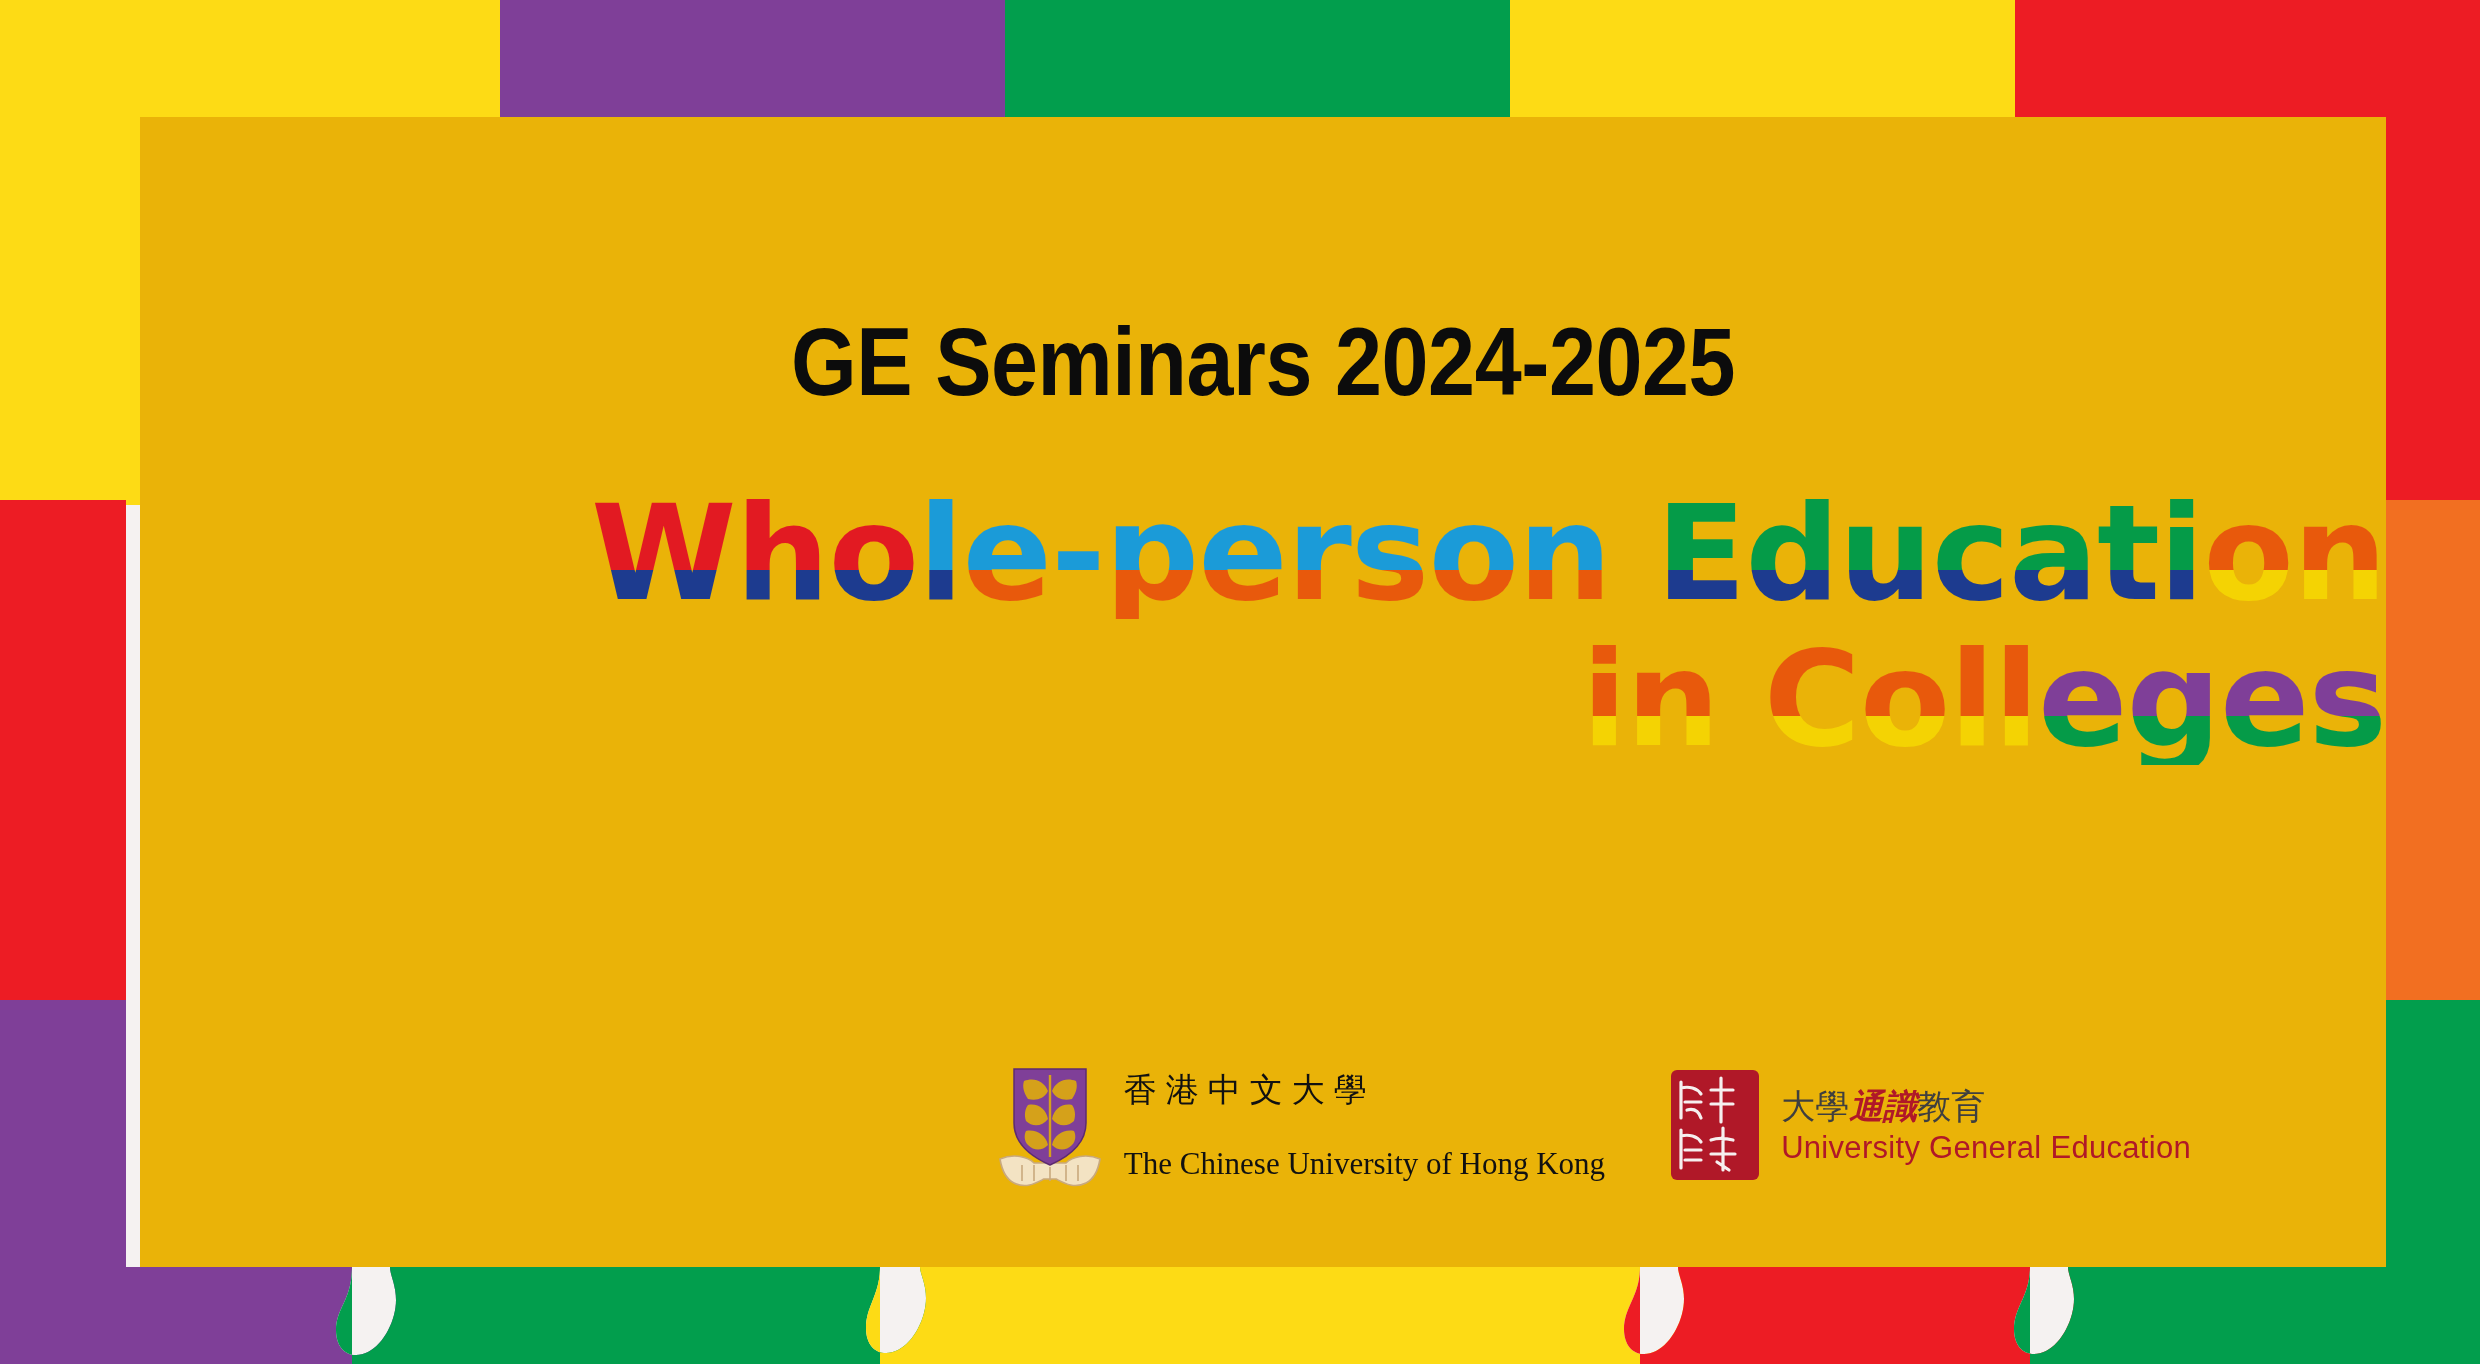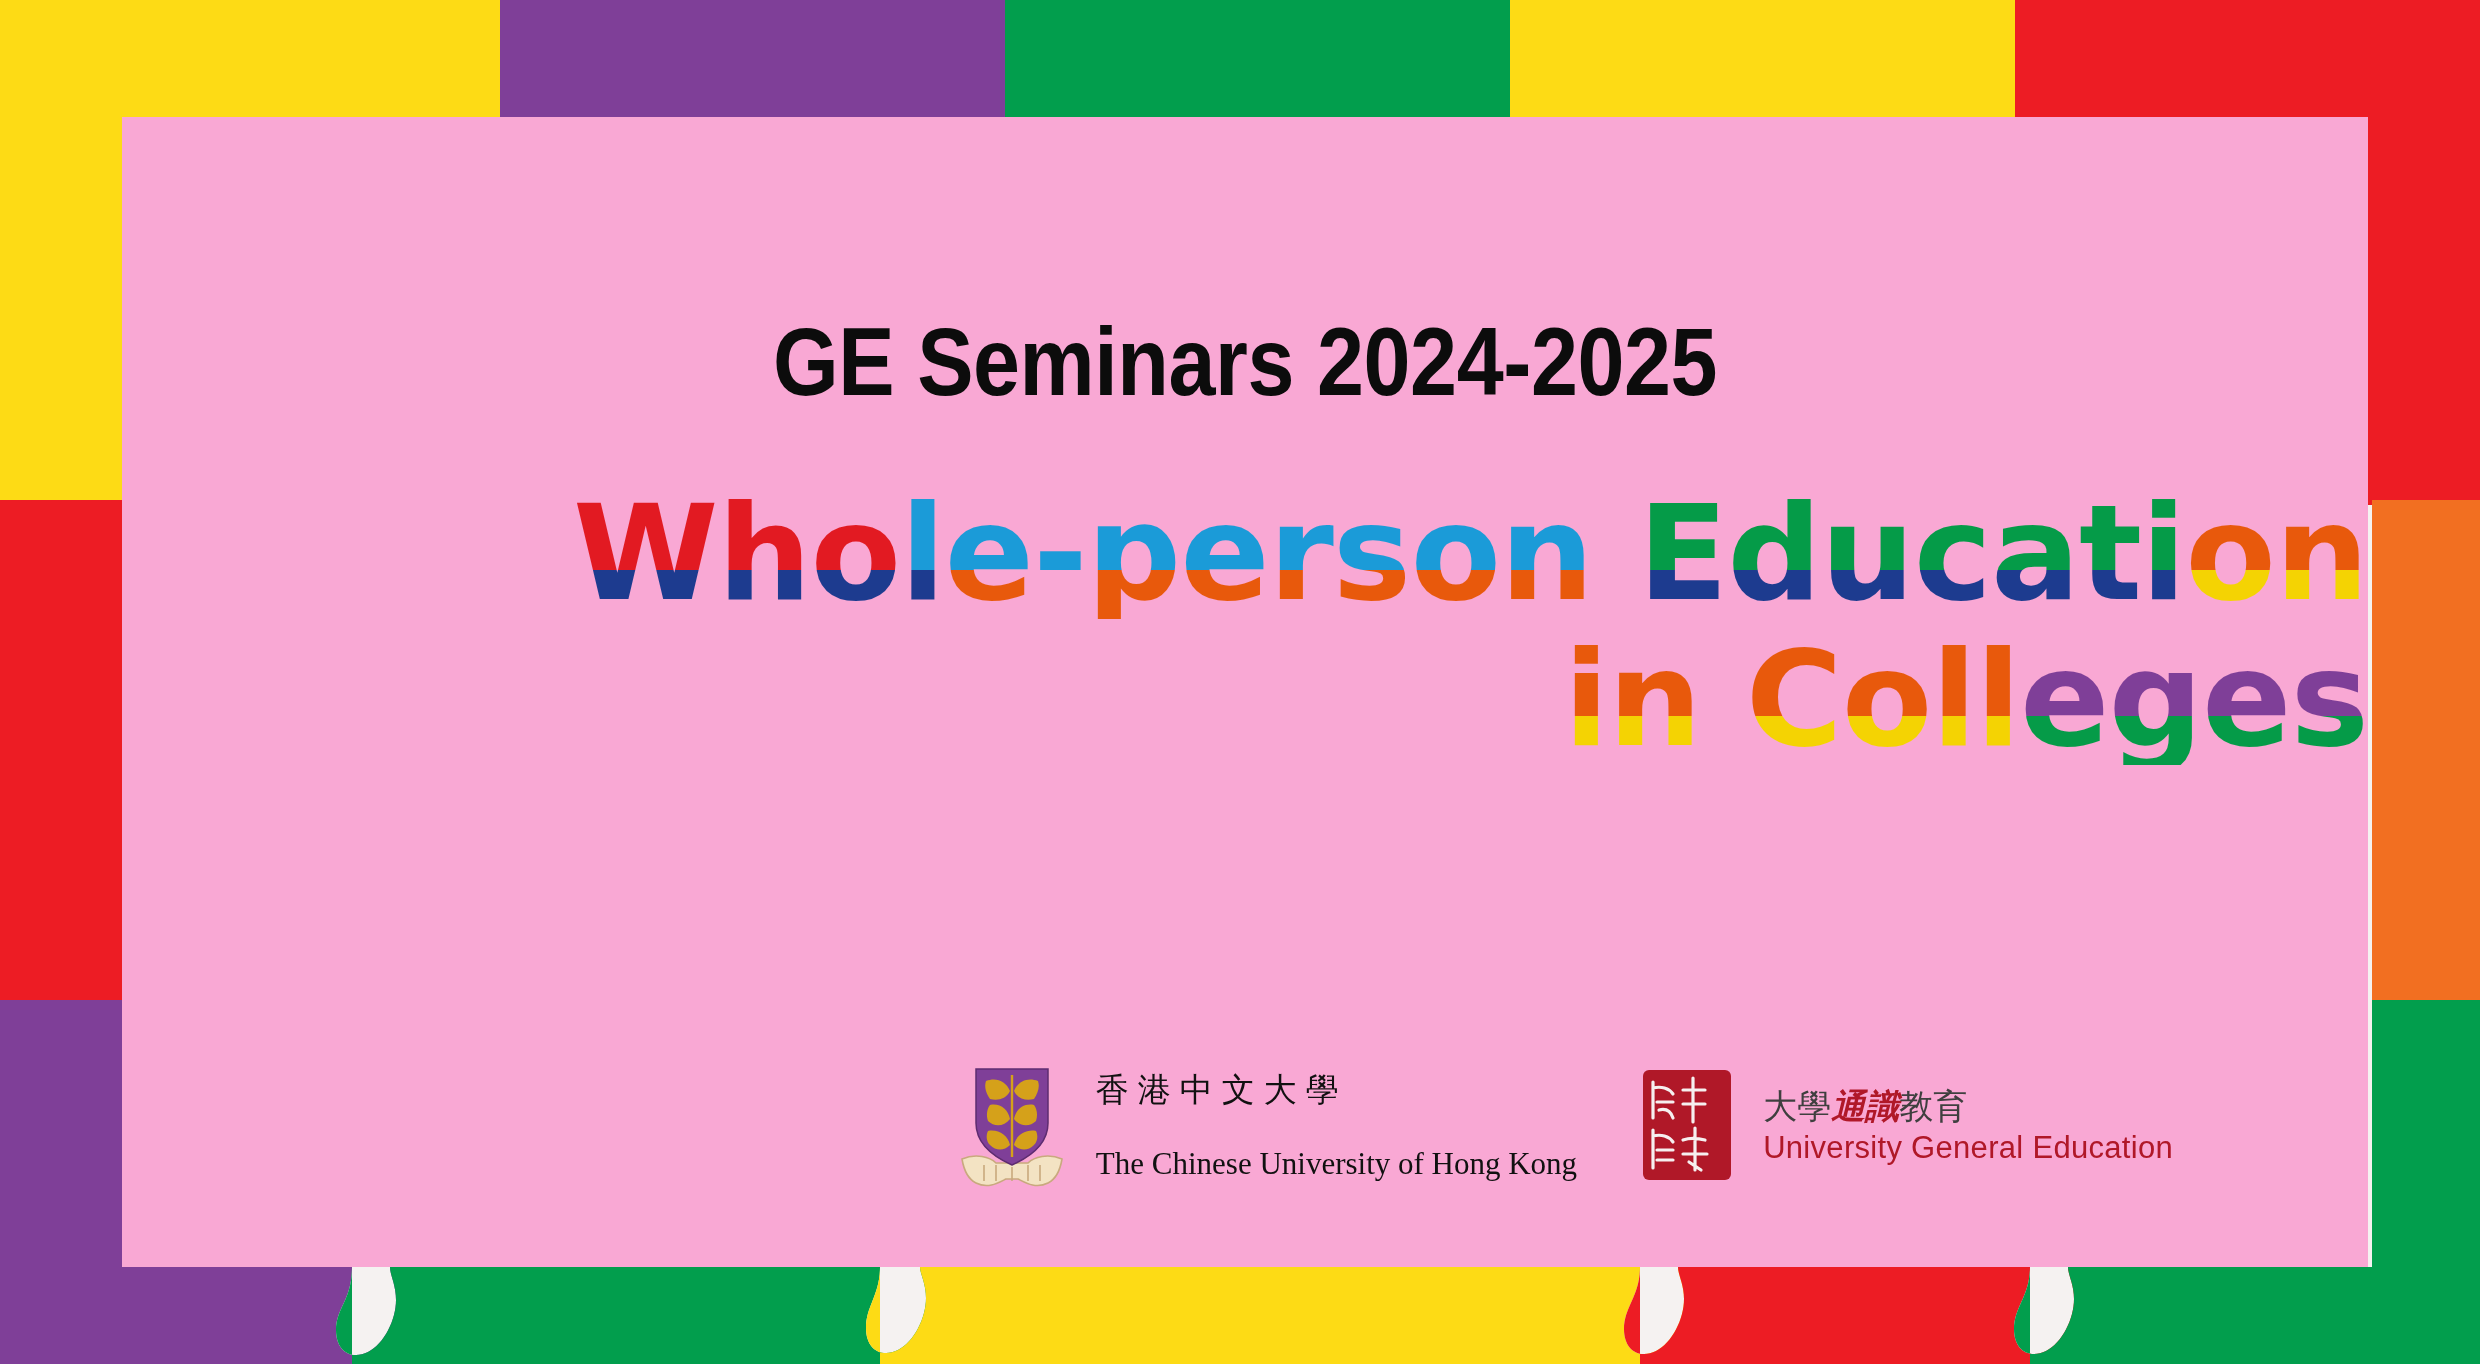--- a/index.html
+++ b/index.html
@@ -17,25 +17,25 @@
   }
   .bg-layer {
     position: absolute;
     inset: 0;
     width: 100%;
     height: 100%;
   }
   
   .card {
     position: absolute;
-    left: 122px;
+    left: 140px;
     top: 117px;
     width: 2246px;
     height: 1150px;
-    background: #f9a8d4;
+    background: #eab308;
     z-index: 5;
   }
   
   .title {
     position: absolute;
     left: 0;
     top: 190px;
     width: 100%;
     text-align: center;
     font-size: 96px;
@@ -82,21 +82,21 @@
     display: flex;
     justify-content: flex-end;
     align-items: center;
     gap: 62px;
     padding-right: 195px;
     box-sizing: border-box;
   }
   .logo-block {
     display: flex;
     align-items: center;
-    gap: 28px;
+    gap: 18px;
   }
   .cuhk-text-cn {
     font-family: "DejaVu Sans", sans-serif;
     font-size: 33px;
     letter-spacing: 9px;
     color: #111;
     line-height: 1.25;
     white-space: nowrap;
   }
   .cuhk-text-en {

